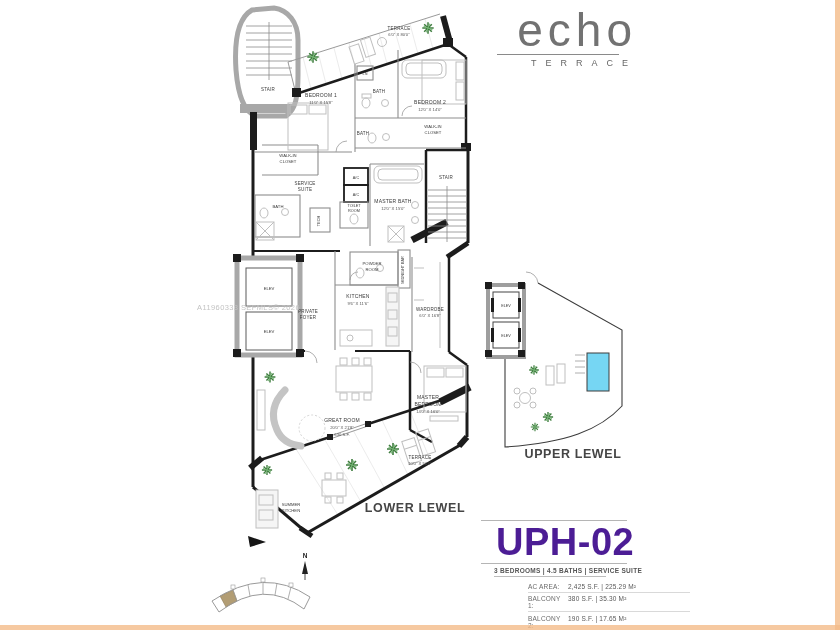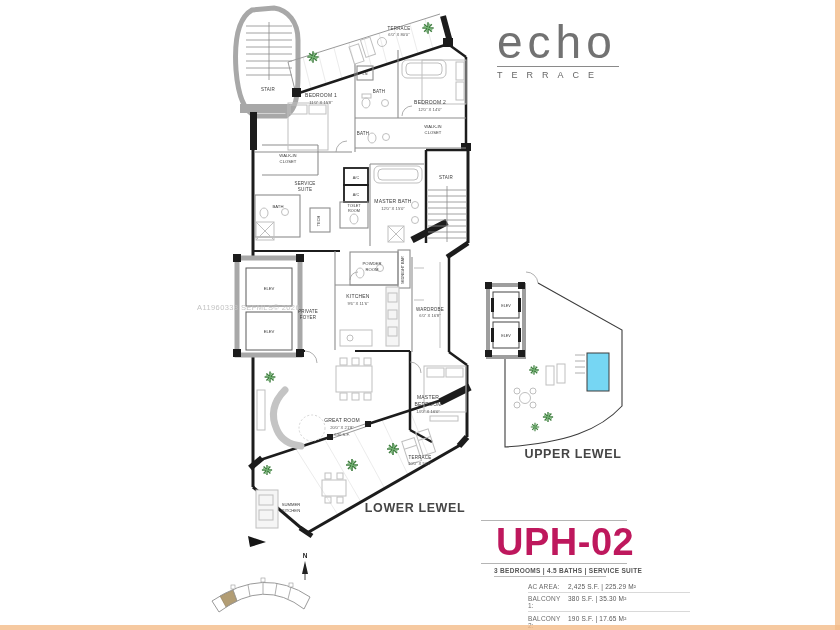--- a/index.html
+++ b/index.html
@@ -9,32 +9,32 @@
   svg text{font-family:"Liberation Sans",sans-serif;fill:#3a3a3a;text-anchor:middle;}
   .t5{font-size:5px;letter-spacing:.2px;}
   .t45{font-size:4.5px;letter-spacing:.2px;}
   .t42{font-size:4.2px;}
   .t38{font-size:3.8px;}
   .dim{font-size:4.2px;fill:#555;}
   .cap{font-size:12.5px;font-weight:bold;fill:#454545;letter-spacing:.6px;}
   .nlet{font-size:6.5px;fill:#222;font-weight:bold;}
 
   
-  .logo{position:absolute;left:497px;top:18px;width:140px;color:#6f6f6f;}
+  .logo{position:absolute;left:497px;top:6px;width:140px;color:#6f6f6f;text-align:right;}
   .logo-word{font-size:46px;line-height:48px;font-weight:300;letter-spacing:5px;color:#727272;}
   .logo-line{width:122px;border-top:1px solid #8a8a8a;margin-top:0px;}
   .logo-sub{font-size:9px;letter-spacing:9px;margin-top:3px;color:#666;}
 
   
   .watermark{position:absolute;left:197px;top:303px;font-size:7.5px;color:#c3c3c3;letter-spacing:.4px;}
 
   
   .unit-block{position:absolute;left:481px;top:520px;width:230px;}
   .hr{border-top:1px solid #b5b5b5;width:146px;}
-  .unit-title{font-size:38px;font-weight:bold;color:#be185d;line-height:40px;margin:1px 0 1px 15px;letter-spacing:.5px;}
+  .unit-title{font-size:38px;font-weight:bold;color:#4c1d95;line-height:40px;margin:1px 0 1px 15px;letter-spacing:.5px;}
   .unit-summary{font-size:6.5px;font-weight:bold;color:#555;letter-spacing:.3px;margin:3px 0 2px 13px;}
   .hr2{border-top:1px solid #bdbdbd;width:112px;margin-left:13px;}
   .stats{margin:3px 0 0 47px;width:162px;}
   .srow{display:flex;border-bottom:1px solid #d9d9d9;padding:2.5px 0 2px 0;}
   .slabel{width:40px;font-size:6.5px;color:#6a6a6a;letter-spacing:.2px;}
   .sval{font-size:6.5px;color:#585858;letter-spacing:.2px;}
 
   .edge-right{position:absolute;right:0;top:0;width:5px;height:630px;background:#f4bb8a;opacity:.8;}
   .edge-bottom{position:absolute;left:0;bottom:0;width:840px;height:5px;background:#f4bb8a;opacity:.8;}
 </style>

